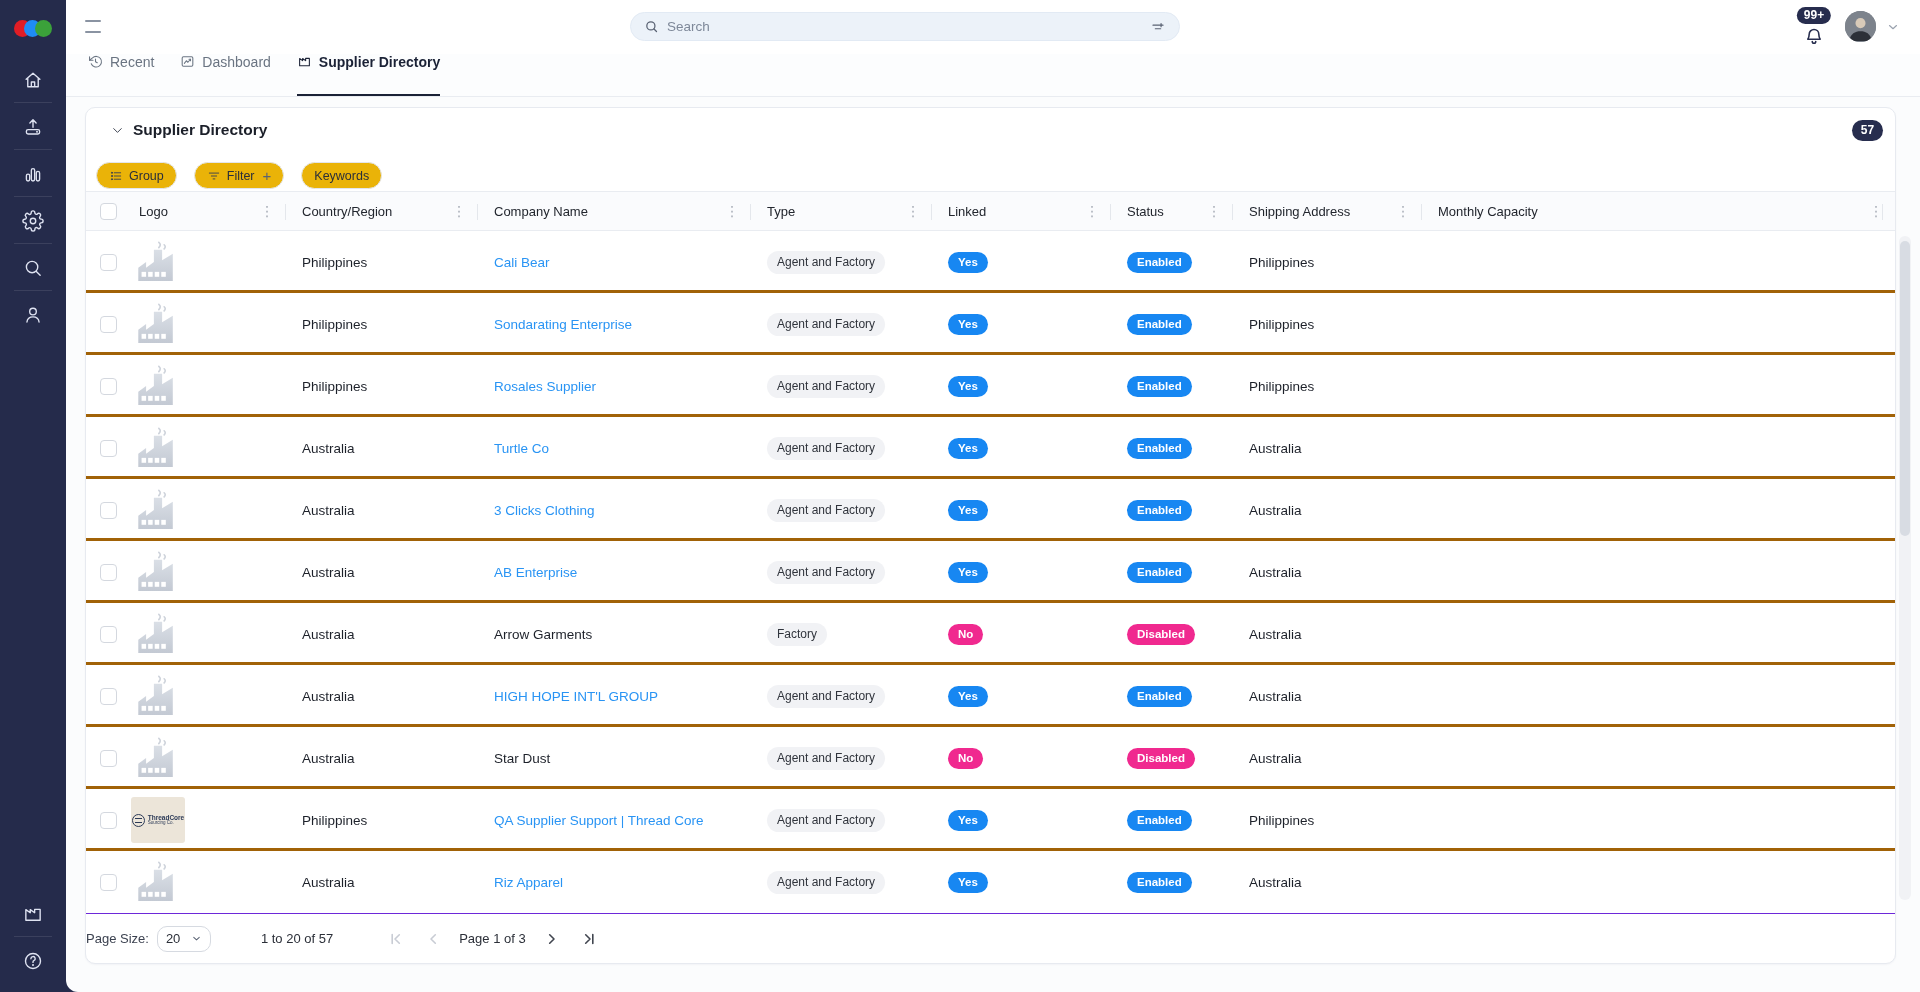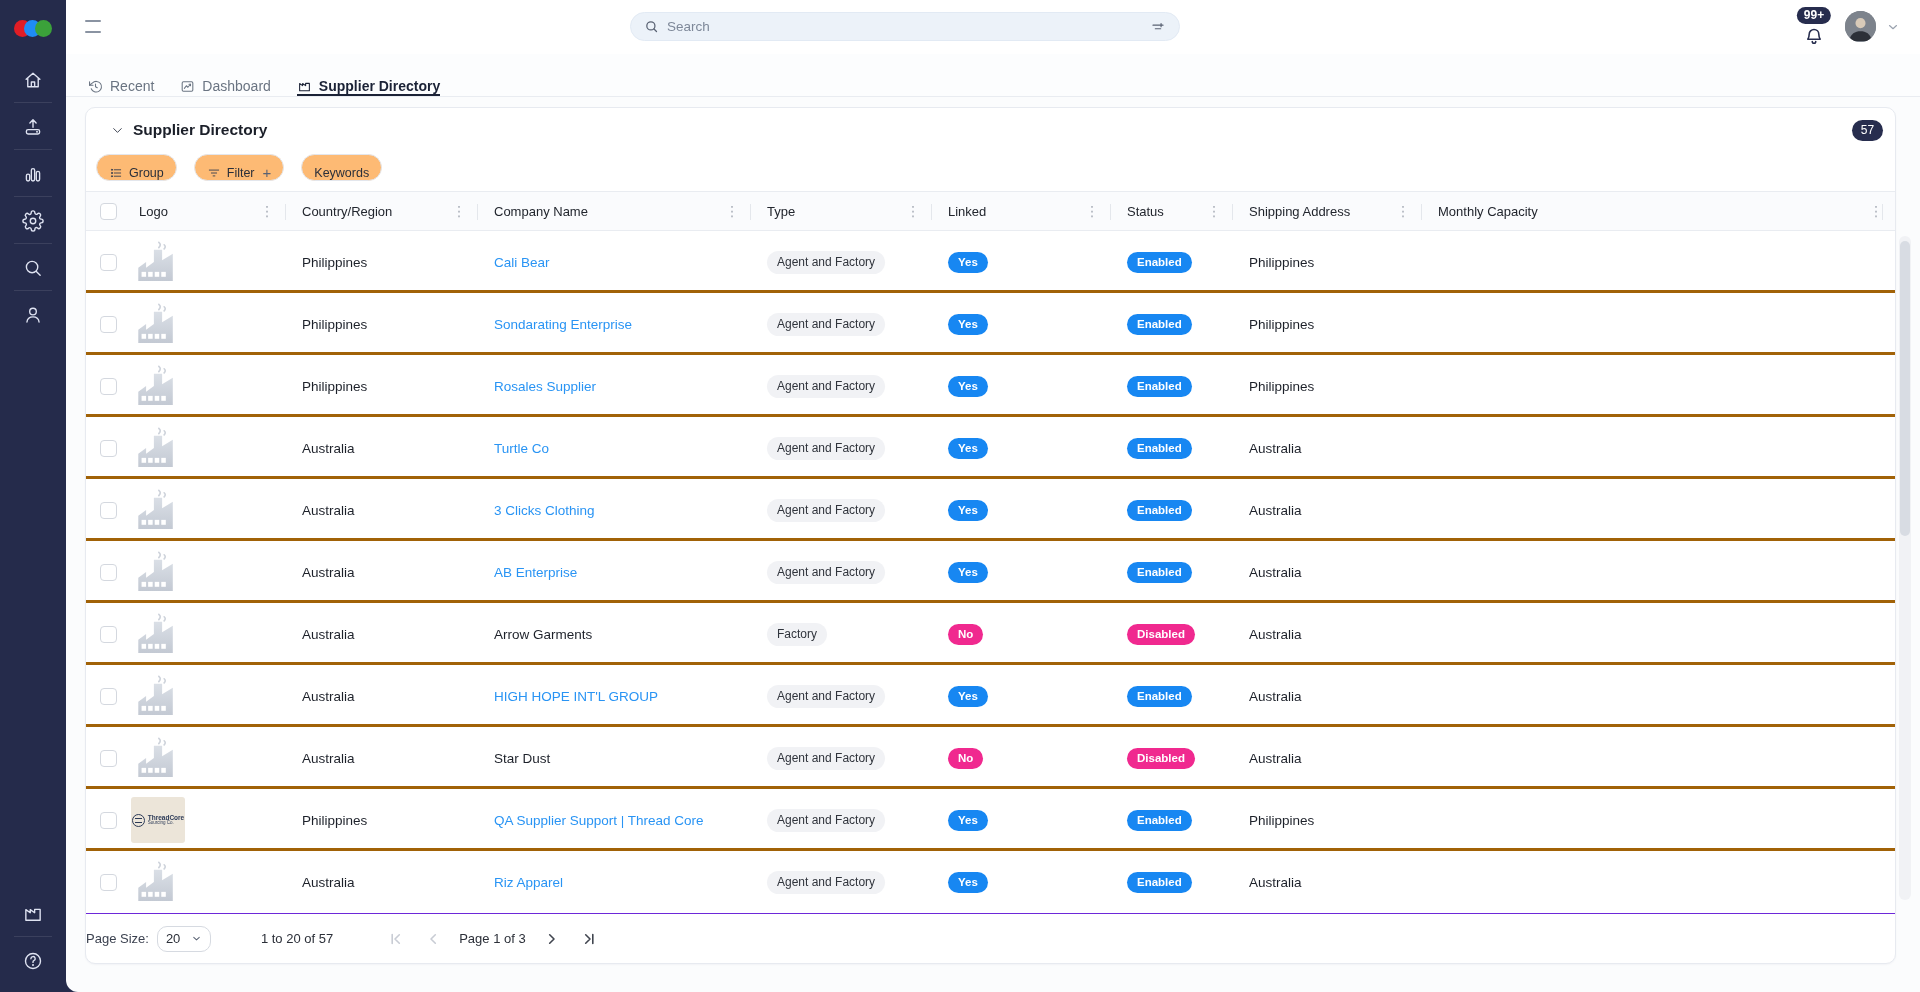--- a/index.html
+++ b/index.html
@@ -37,36 +37,36 @@
   .searchbar input::placeholder { color:#7e8899; }
   .tb-right { position:absolute; right:20px; top:0; height:53px; display:flex; align-items:center; gap:10px; }
   .bellwrap { position:relative; width:42px; height:44px; cursor:pointer; }
   .bell-badge { position:absolute; top:2px; left:50%; transform:translateX(-50%); background:#272d4e; color:#fff; font-size:12px; font-weight:bold; height:17px; line-height:17px; padding:0 7px; border-radius:9px; white-space:nowrap; }
   .bellwrap svg { position:absolute; left:50%; transform:translateX(-50%); bottom:2px; }
   .avatar { width:31px; height:31px; border-radius:50%; overflow:hidden; flex:none; cursor:pointer; background:#7d838c; }
   .caret { cursor:pointer; }
 
   
   .tabstrip { position:absolute; left:66px; right:0; top:54px; height:43px; background:#fcfdfe; border-bottom:1px solid #e9ecf1; display:flex; align-items:stretch; padding-left:22px; gap:26px; z-index:2; }
-  .tab { display:flex; align-items:flex-end; gap:7px; font-size:14px; color:#6a7482; border-bottom:2.5px solid transparent; cursor:pointer; }
+  .tab { display:flex; align-items:flex-start; gap:7px; font-size:14px; color:#6a7482; border-bottom:2.5px solid transparent; cursor:pointer; }
   .tab svg { stroke:#6a7482; }
   .tab.active { color:#1b2236; font-weight:bold; border-bottom-color:#1b2236; }
   .tab.active svg { stroke:#1b2236; }
   .ti { width:15px; height:15px; fill:none; stroke-width:1.7; stroke-linecap:round; stroke-linejoin:round; }
 
   
   .panel { position:absolute; left:85px; top:107px; width:1811px; height:857px; background:#fff; border:1px solid #e7eaf0; border-radius:10px; box-shadow:0 1px 2px rgba(25,35,65,.04); display:flex; flex-direction:column; overflow:hidden; }
   .panel-head { height:44px; flex:none; display:flex; align-items:center; padding:0 12px 0 25px; }
   .panel-title { margin-left:9px; font-size:15.5px; font-weight:bold; color:#1b1f29; }
   .ph-spacer { flex:1; }
-  .count-badge { background:#272d4e; color:#fff; font-size:12px; font-weight:normal; height:21px; min-width:31px; padding:0 8px; border-radius:11px; display:inline-flex; align-items:center; justify-content:center; }
+  .count-badge { background:#272d4e; color:#fff; font-size:12px; font-weight:bold; height:21px; min-width:31px; padding:0 8px; border-radius:11px; display:inline-flex; align-items:center; justify-content:center; }
   .chev { width:13px; height:13px; stroke:#3c4250; stroke-width:1.8; fill:none; stroke-linecap:round; stroke-linejoin:round; cursor:pointer; }
 
   .toolbar { height:39px; flex:none; display:flex; align-items:flex-start; padding:2px 0 0 10px; gap:17px; }
-  .tbtn { display:inline-flex; align-items:flex-end; gap:6px; height:27px; padding:0 12px; background:#fdba74; border:1px solid #e3e6ec; border-radius:14px; font:12.5px "Liberation Sans", sans-serif; color:#2a2f3a; cursor:pointer; }
+  .tbtn { display:inline-flex; align-items:center; gap:6px; height:27px; padding:0 12px; background:#eab308; border:1px solid #e3e6ec; border-radius:14px; font:12.5px "Liberation Sans", sans-serif; color:#2a2f3a; cursor:pointer;margin-top:8px; }
   .tbtn svg { width:14px; height:14px; stroke:#3c4250; stroke-width:1.6; fill:none; stroke-linecap:round; }
   .tbtn .plus { font-size:15px; color:#596273; margin-left:2px; line-height:1; }
 
   
   .grid-cols { display:grid; grid-template-columns:45px 155px 192px 273px 181px 179px 122px 189px 1fr; }
   .thead { height:40px; flex:none; background:#fafbfd; border-top:1px solid #e9ecf1; border-bottom:1px solid #e9ecf1; }
   .hcell { position:relative; display:flex; align-items:center; padding:0 10px 0 16px; font-size:13px; color:#22262e; }
   .hcell.h-check { justify-content:center; padding:0; }
   .hcell.h-logo { padding-left:8px; }
   .dots { margin-left:auto; color:#a6acb6; font-size:14px; line-height:1; cursor:pointer; padding:0 2px; }

